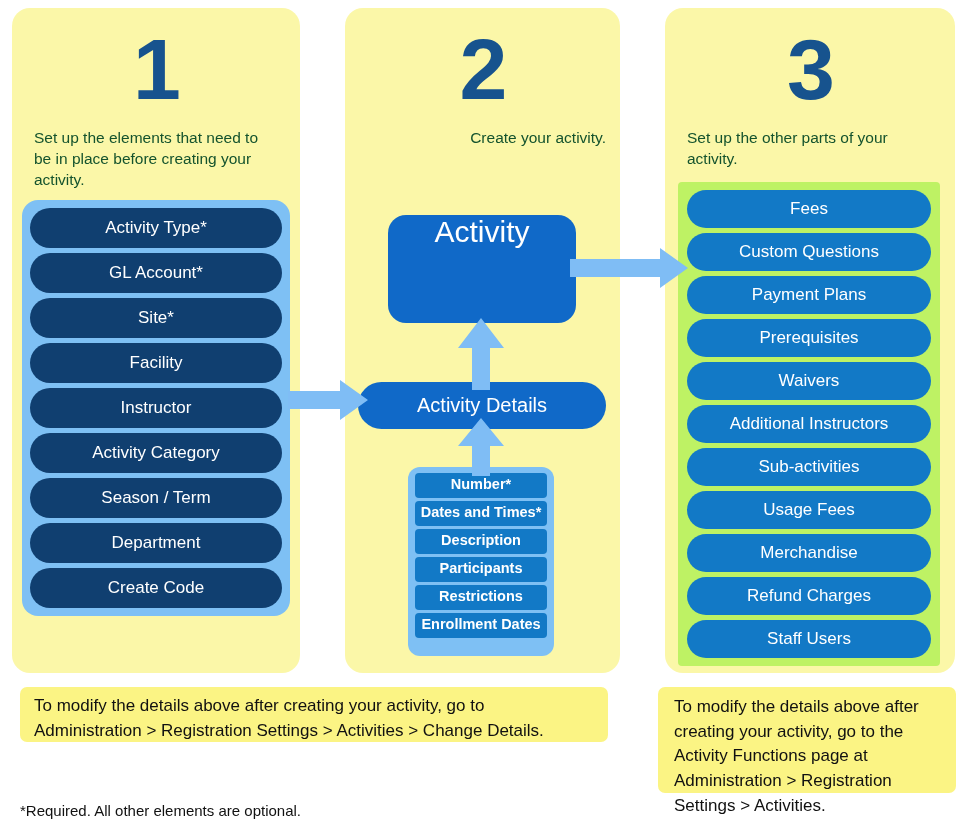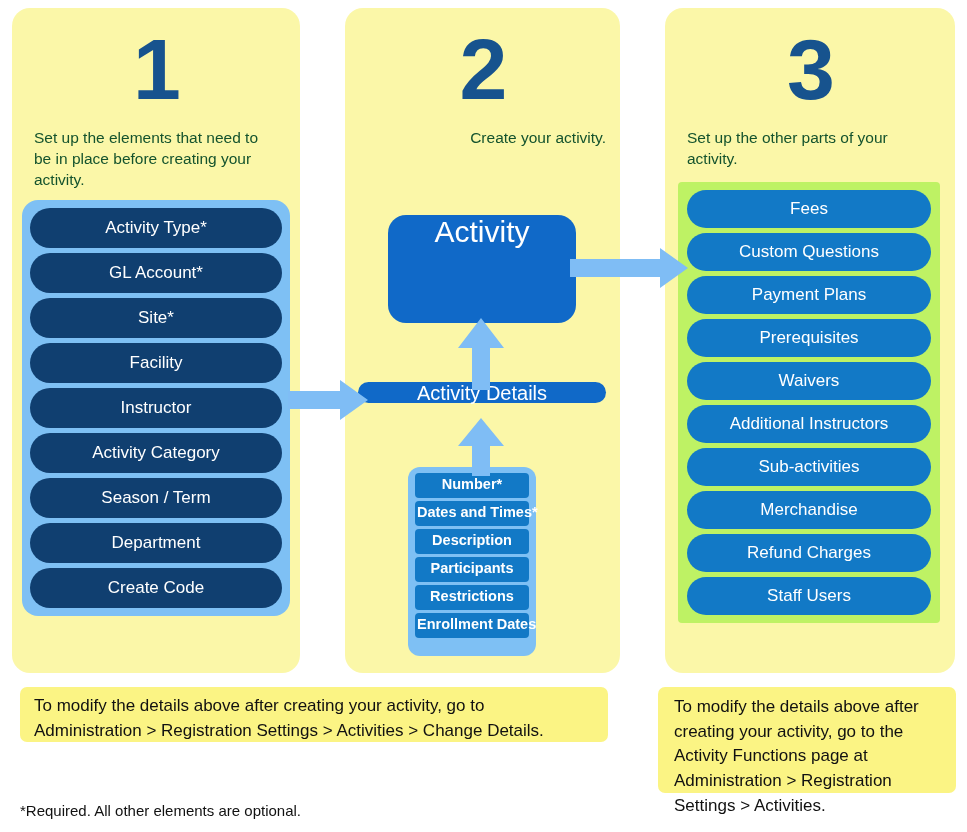--- a/index.html
+++ b/index.html
@@ -91,34 +91,35 @@
     display: flex;
     align-items: flex-start;
     justify-content: center;
     box-sizing: border-box;
   }
   #activity-details-box {
     position: absolute;
     left: 358px;
     top: 382px;
     width: 248px;
-    height: 21px;
+    height: 47px;
     background: #1069c8;
     border-radius: 999px;
     color: #ffffff;
     font-size: 20px;
     display: flex;
+    align-items: center;
     justify-content: center;
     box-sizing: border-box;
   }
   #detail-group {
     position: absolute;
     left: 408px;
     top: 467px;
-    width: 128px;
+    width: 146px;
     background: #7ec0f4;
     border-radius: 12px;
     padding: 6px 7px;
     box-sizing: border-box;
   }
   .detail-item {
     display: block;
     background: #1279c6;
     border-radius: 4px;
     color: #ffffff;
@@ -211,20 +212,21 @@
 </div>
 
 <div class="group-dark" id="group-col3">
   <span class="pill pill-blue">Fees</span>
   <span class="pill pill-blue">Custom Questions</span>
   <span class="pill pill-blue">Payment Plans</span>
   <span class="pill pill-blue">Prerequisites</span>
   <span class="pill pill-blue">Waivers</span>
   <span class="pill pill-blue">Additional Instructors</span>
   <span class="pill pill-blue">Sub-activities</span>
+  <span class="pill pill-blue">Usage Fees</span>
   <span class="pill pill-blue">Merchandise</span>
   <span class="pill pill-blue">Refund Charges</span>
   <span class="pill pill-blue">Staff Users</span>
 </div>
 
 <svg class="arrow" id="arrow-col1-to-details" viewBox="0 0 80 44">
   <polygon points="0,13 52,13 52,2 80,22 52,42 52,31 0,31" fill="#7fbdf5"></polygon>
 </svg>
 
 <svg class="arrow" id="arrow-activity-to-col3" viewBox="0 0 118 44">

